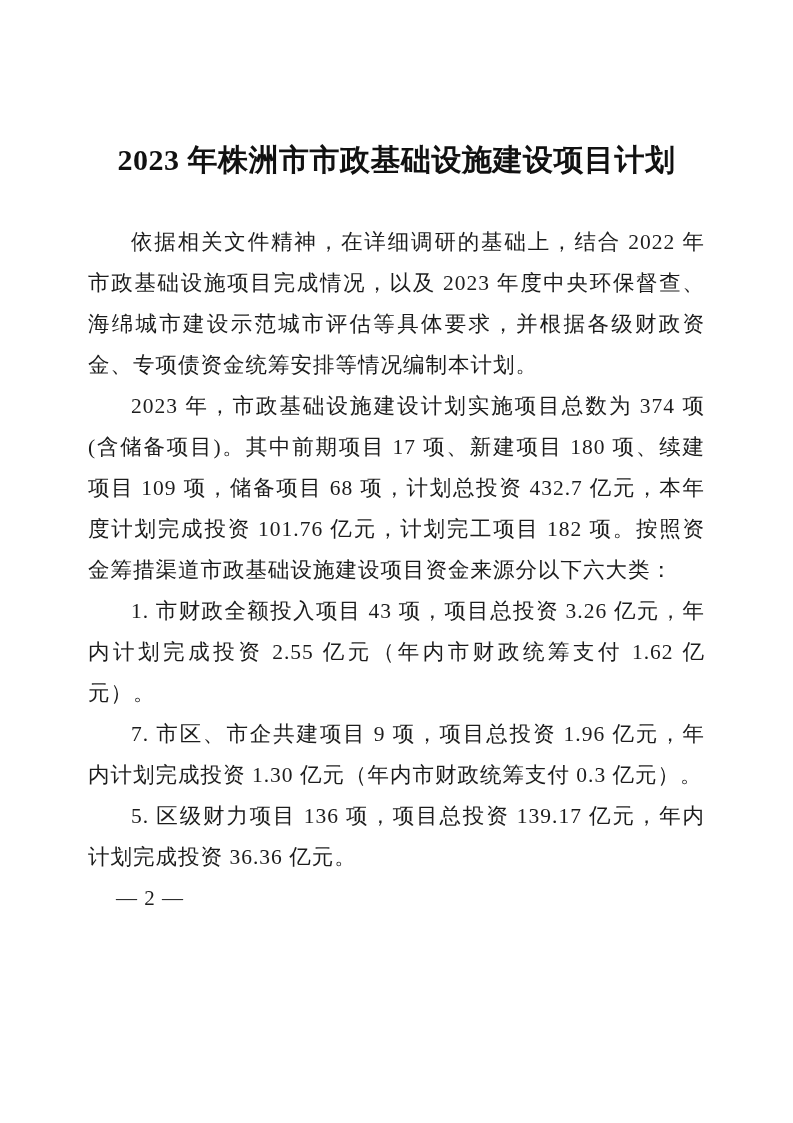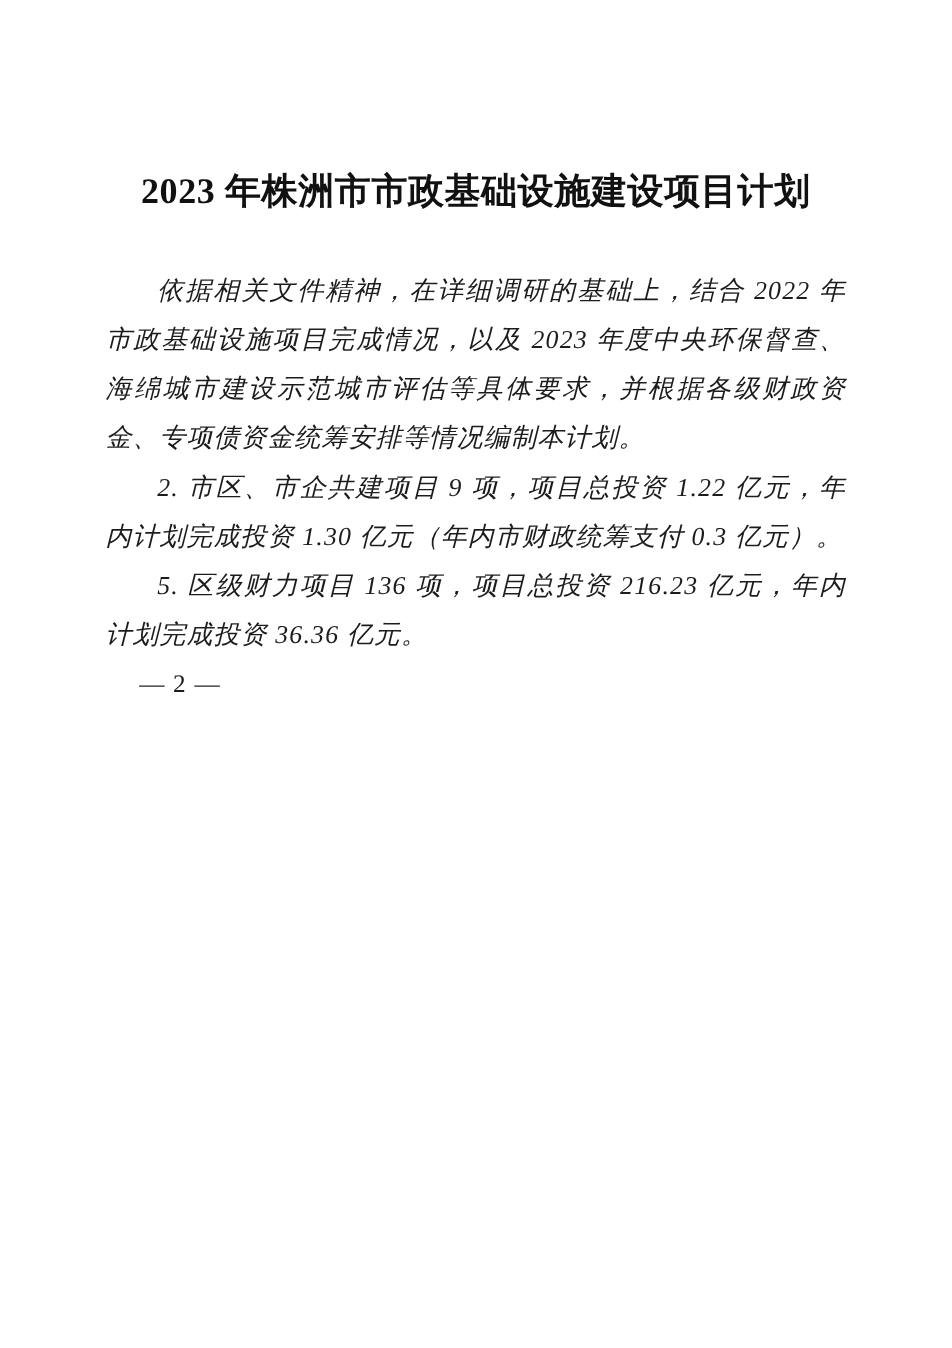--- a/index.html
+++ b/index.html
@@ -33,21 +33,20 @@
     padding: 0 88px;
   }
   .doc-body p {
     margin: 0;
     font-size: 21.5px;
     line-height: 41px;
     letter-spacing: 1px;
     text-align: justify;
     text-indent: 2em;
     color: #1c1c1c;
-    font-style: italic;
   }
   .doc-footer {
     padding: 0 88px;
     font-size: 21px;
     line-height: 41px;
     letter-spacing: 1px;
     color: #1c1c1c;
   }
   .page-number {
     display: inline-block;
@@ -56,21 +55,23 @@
 </style>
 </head>
 <body>
 
 <div class="page">
 
   <h1 class="doc-title">2023 年株洲市市政基础设施建设项目计划</h1>
 
   <div class="doc-body">
     <p>依据相关文件精神，在详细调研的基础上，结合 2022 年市政基础设施项目完成情况，以及 2023 年度中央环保督查、海绵城市建设示范城市评估等具体要求，并根据各级财政资金、专项债资金统筹安排等情况编制本计划。</p>
-    <p>2. 市区、市企共建项目 9 项，项目总投资 1.22 亿元，年内计划完成投资 1.30 亿元（年内市财政统筹支付 0.3 亿元）。</p>
-    <p>5. 区级财力项目 136 项，项目总投资 216.23 亿元，年内计划完成投资 36.36 亿元。</p>
+    <p>2023 年，市政基础设施建设计划实施项目总数为 374 项(含储备项目)。其中前期项目 17 项、新建项目 180 项、续建项目 109 项，储备项目 68 项，计划总投资 432.7 亿元，本年度计划完成投资 101.76 亿元，计划完工项目 182 项。按照资金筹措渠道市政基础设施建设项目资金来源分以下六大类：</p>
+    <p>1. 市财政全额投入项目 43 项，项目总投资 3.26 亿元，年内计划完成投资 2.55 亿元（年内市财政统筹支付 1.62 亿元）。</p>
+    <p>7. 市区、市企共建项目 9 项，项目总投资 1.96 亿元，年内计划完成投资 1.30 亿元（年内市财政统筹支付 0.3 亿元）。</p>
+    <p>5. 区级财力项目 136 项，项目总投资 139.17 亿元，年内计划完成投资 36.36 亿元。</p>
   </div>
 
   <div class="doc-footer">
     <span class="page-number">— 2 —</span>
   </div>
 
 </div>
 
 </body></html>

